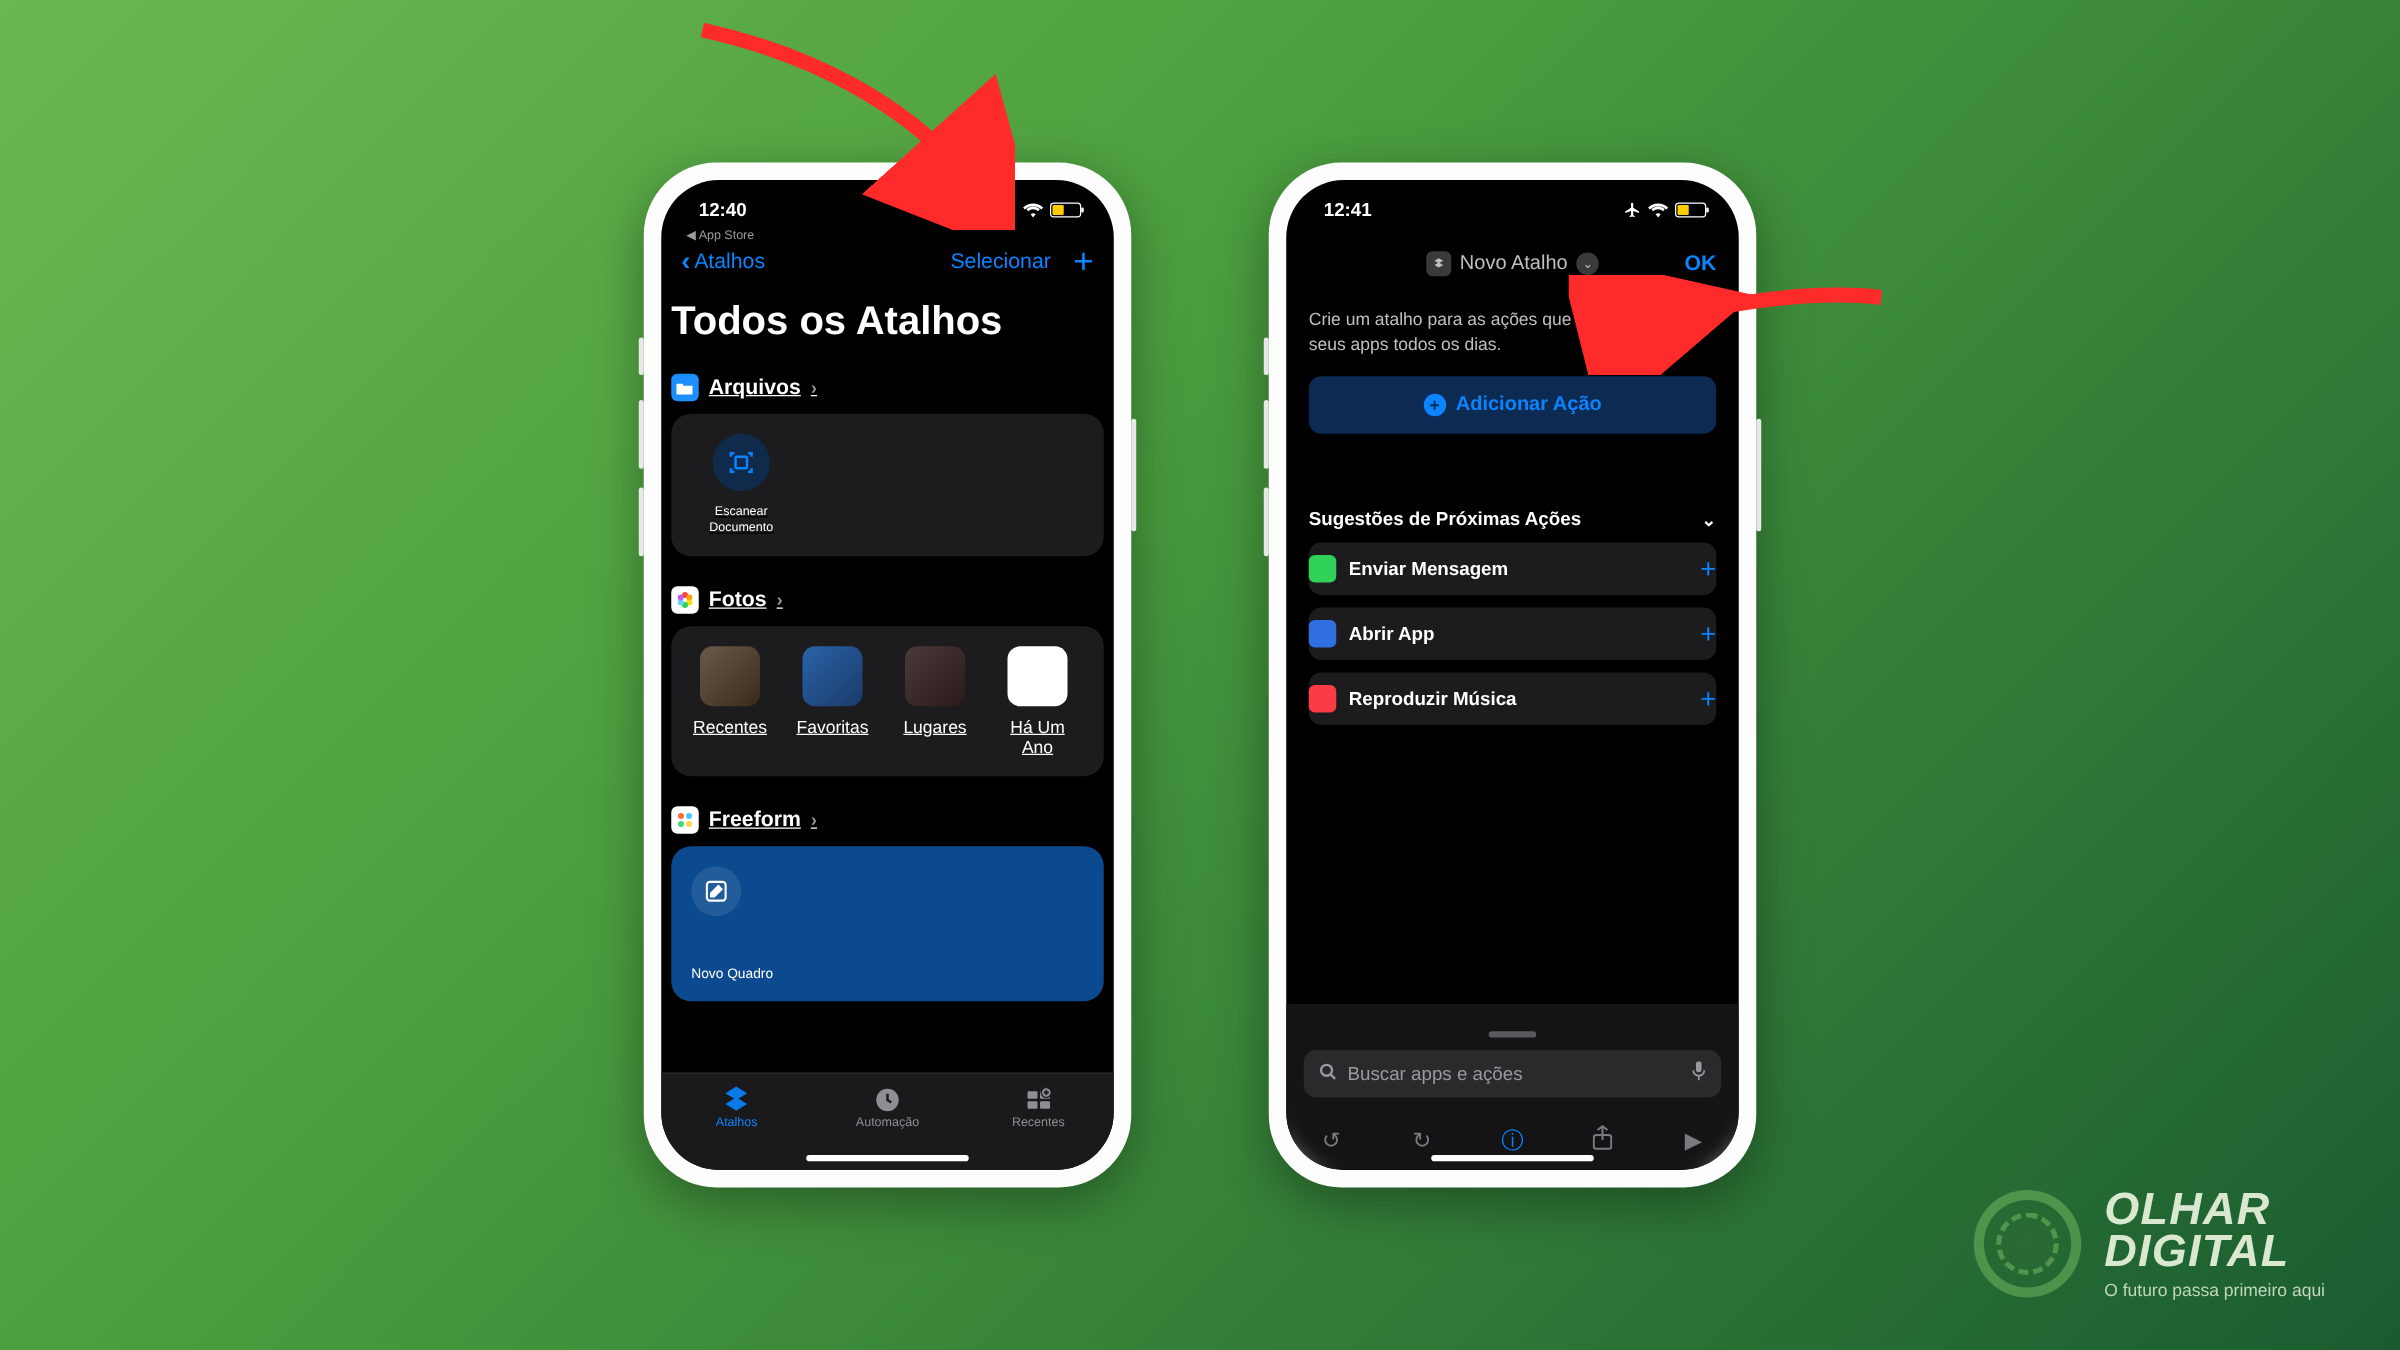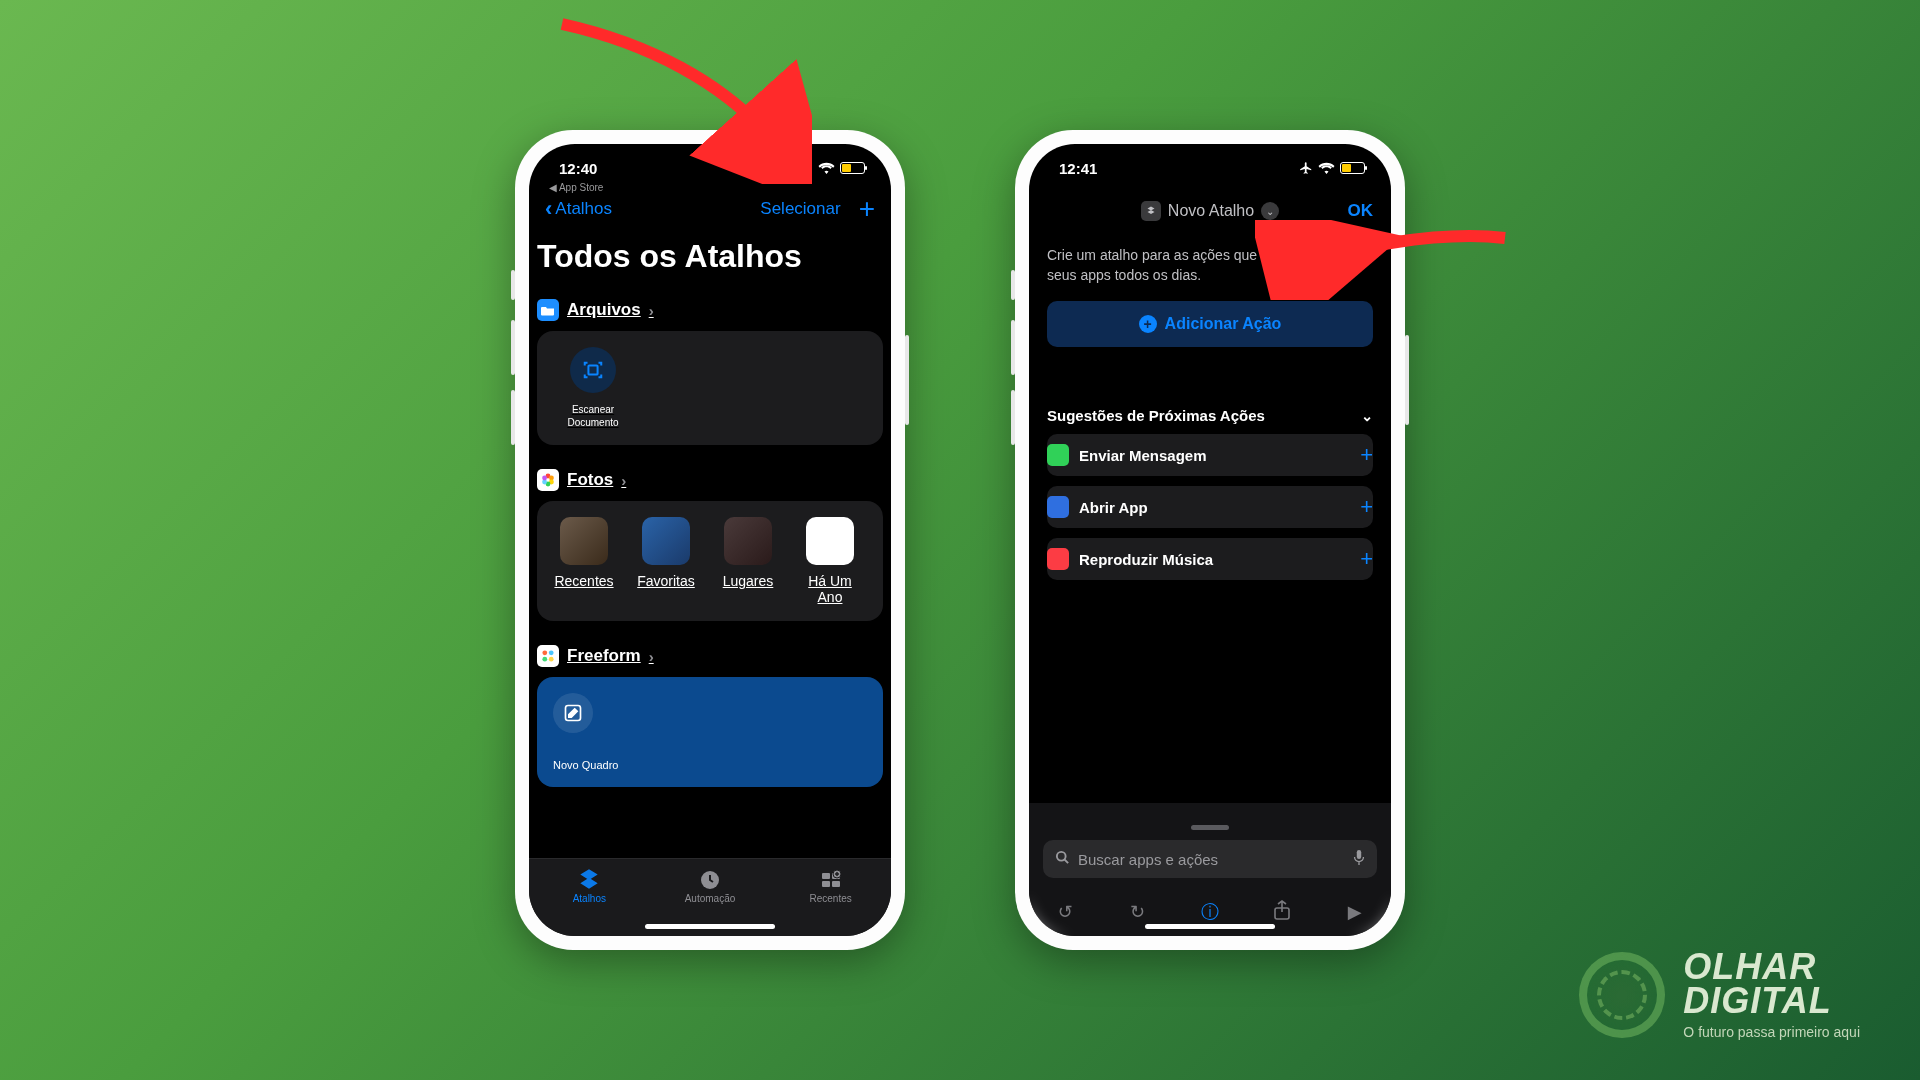--- a/index.html
+++ b/index.html
@@ -130,21 +130,21 @@
   .scan-label { color: #fff; font-size: 10px; line-height: 1.3; }
   .photo-row { display: flex; gap: 20px; justify-content: flex-start; }
   .photo-item { width: 62px; text-align: center; }
   .photo-thumb { width: 48px; height: 48px; border-radius: 10px; margin: 0 auto 8px auto; background: #3a3a3c; }
   .photo-thumb.t1 { background: linear-gradient(135deg,#6b5a4a,#3a2a1a); }
   .photo-thumb.t2 { background: linear-gradient(135deg,#2a63a8,#1a3a6a); }
   .photo-thumb.t3 { background: linear-gradient(135deg,#4a3a3a,#2a1a1a); position: relative; }
   .photo-thumb.t4 { background: #fff; }
   .photo-label { color: #fff; font-size: 14px; text-decoration: underline; }
   .freeform-card {
-    background: #0b4a8f; border-radius: 16px; padding: 16px; height: 110px;
+    background: #0b4a8f; border-radius: 16px; padding: 16px; height: 124px;
     display: flex; flex-direction: column; justify-content: space-between;
   }
   .ff-circle {
     width: 40px; height: 40px; border-radius: 50%;
     display: flex; align-items: center; justify-content: center;
     background: rgba(255,255,255,.1); color: #fff;
   }
   .ff-label { color: #fff; font-size: 11px; }
   
   .tabbar {

